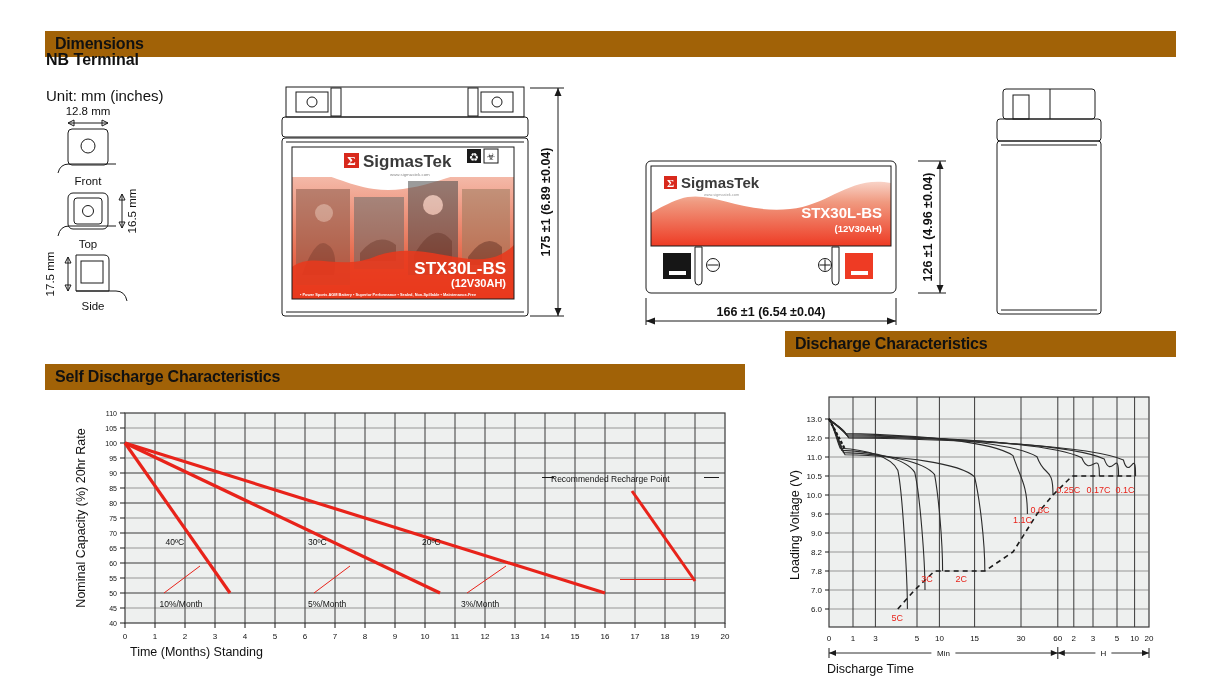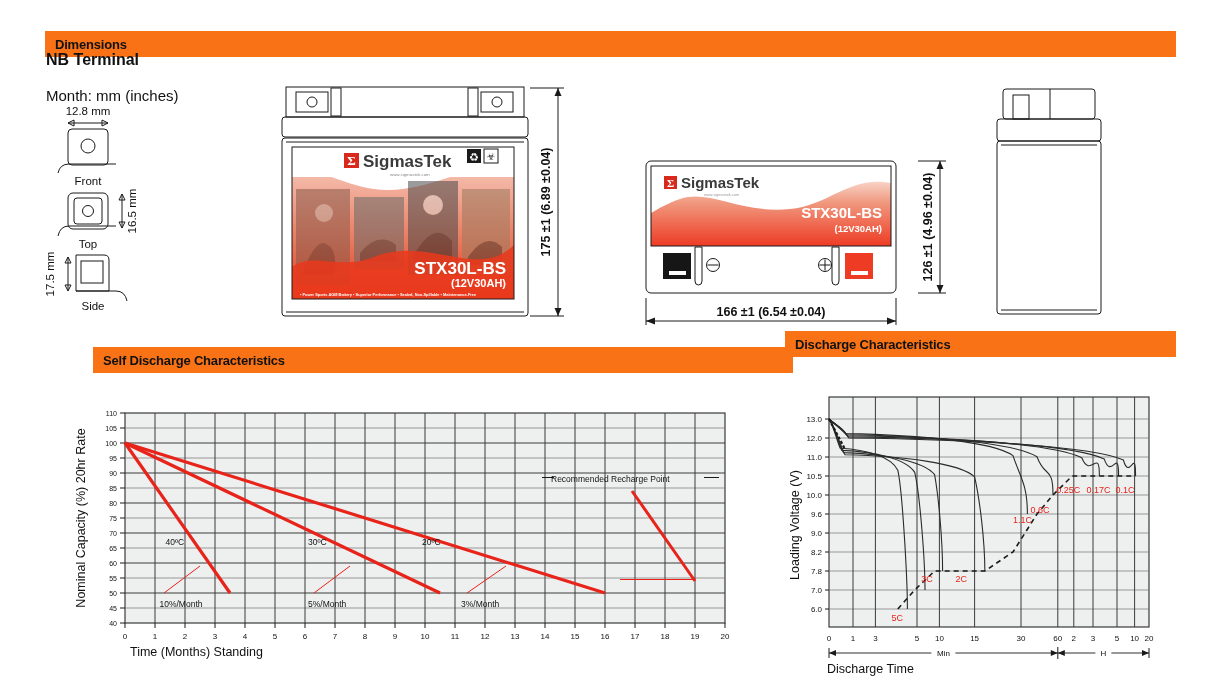--- a/index.html
+++ b/index.html
@@ -7,30 +7,30 @@
   body {
     width:1221px; height:698px;
     background:#ffffff;
     font-family:"Liberation Sans", sans-serif;
     color:#1a1a1a;
     position:relative;
     overflow:hidden;
   }
   .section-bar {
     position:absolute;
-    background:#f97316;
+    background:#a16207;
     height:26px;
     display:flex; align-items:center;
     padding-left:10px;
-    font-size:13px; font-weight:bold;
+    font-size:16px; font-weight:bold;
     color:#111;
     letter-spacing:-0.2px;
   }
   #bar-dimensions { left:45px; top:31px; width:1131px; }
-  #bar-selfdis   { left:45px; top:347px; width:700px;margin-left:48px; }
+  #bar-selfdis   { left:45px; top:364px; width:700px; }
   #bar-discharge { left:785px; top:331px; width:391px; }
 
   .lbl { position:absolute; font-size:13px; color:#111; }
   .bold { font-weight:bold; }
 
   #nb-terminal { left:46px; top:51px; font-size:16px; font-weight:bold; }
   #unit-label  { left:46px; top:87px; font-size:15px; }
 
   svg { position:absolute; overflow:visible; }
   .stroke { fill:none; stroke:#1a1a1a; stroke-width:1; }
@@ -52,21 +52,21 @@
   <span>Dimensions</span>
 </div>
 <div class="section-bar" id="bar-selfdis">
   <span>Self Discharge Characteristics</span>
 </div>
 <div class="section-bar" id="bar-discharge">
   <span>Discharge Characteristics</span>
 </div>
 
 <div class="lbl bold" id="nb-terminal">NB Terminal</div>
-<div class="lbl" id="unit-label">Month: mm (inches)</div>
+<div class="lbl" id="unit-label">Unit: mm (inches)</div>
 
 <svg id="terminal-svg" style="left:40px; top:105px;" width="200" height="225">
 
   <text class="dim-txt" x="48" y="10" text-anchor="middle">12.8 mm</text>
   <line class="stroke" x1="28" y1="18" x2="68" y2="18"></line>
   <path class="stroke" d="M28,18 l6,-3 l0,6 z" fill="#1a1a1a"></path>
   <path class="stroke" d="M68,18 l-6,-3 l0,6 z" fill="#1a1a1a"></path>
 
   <rect class="stroke" x="28" y="24" width="40" height="36" rx="4"></rect>
   <circle class="stroke" cx="48" cy="41" r="7"></circle>

